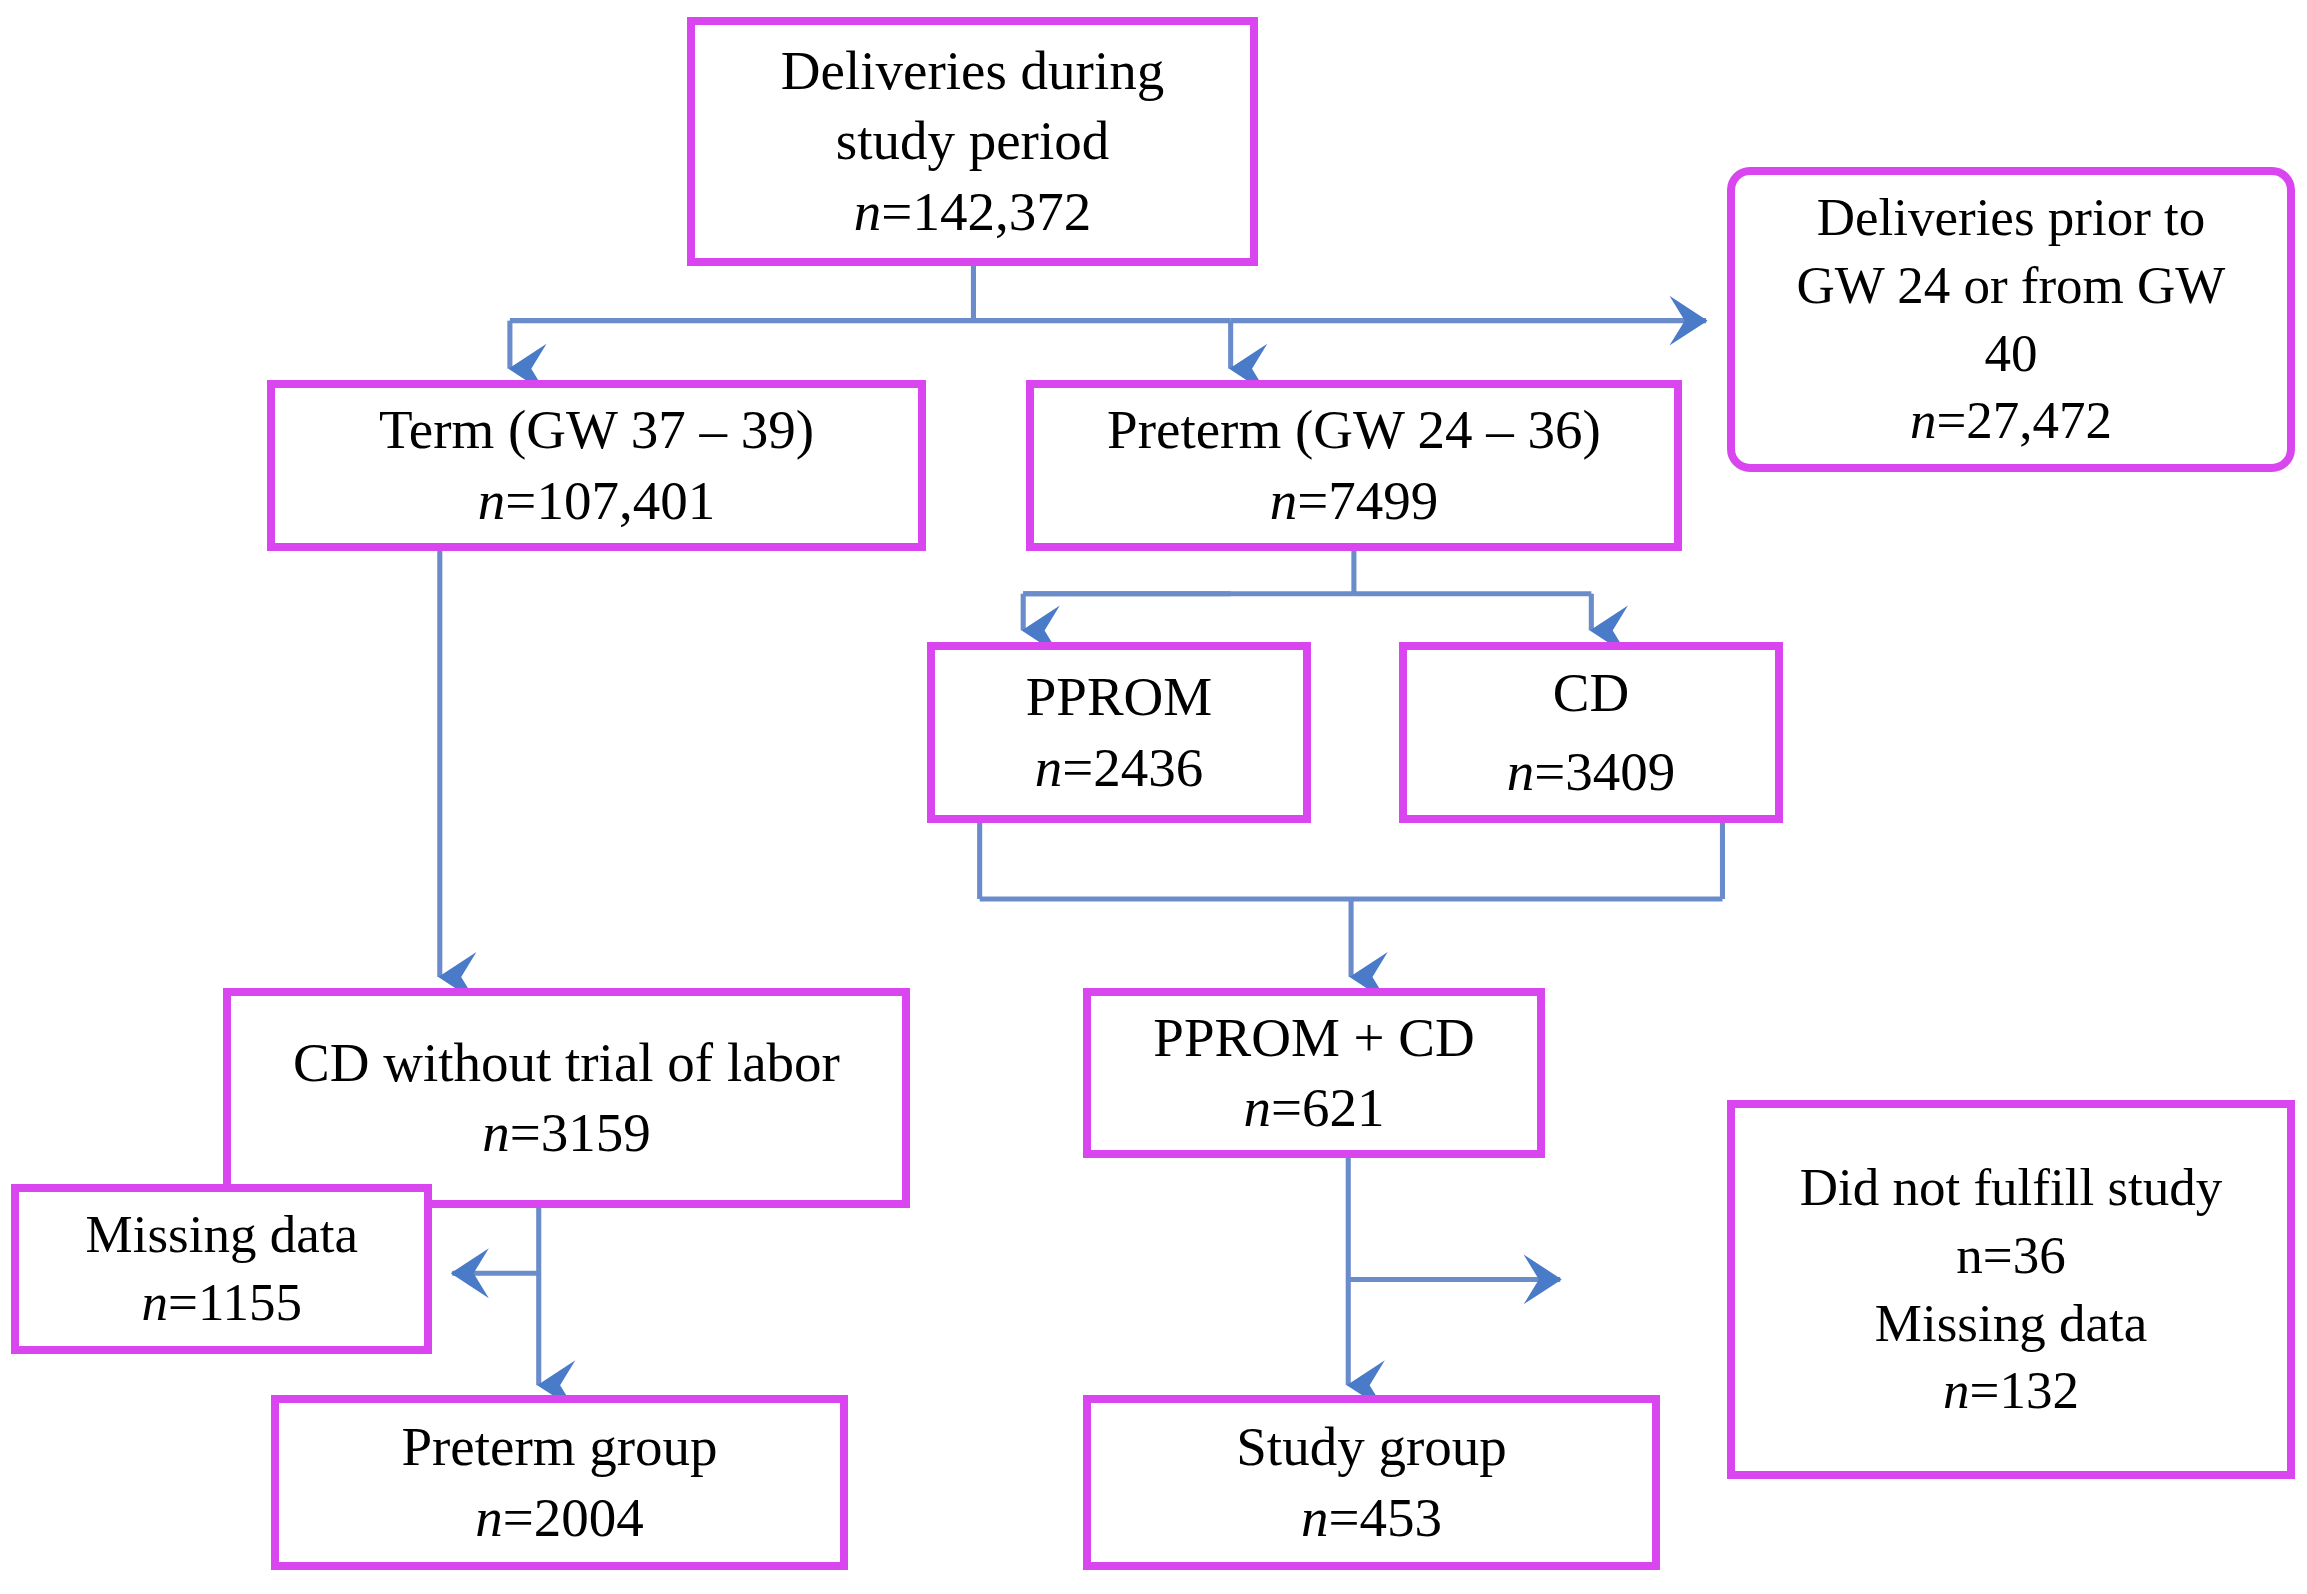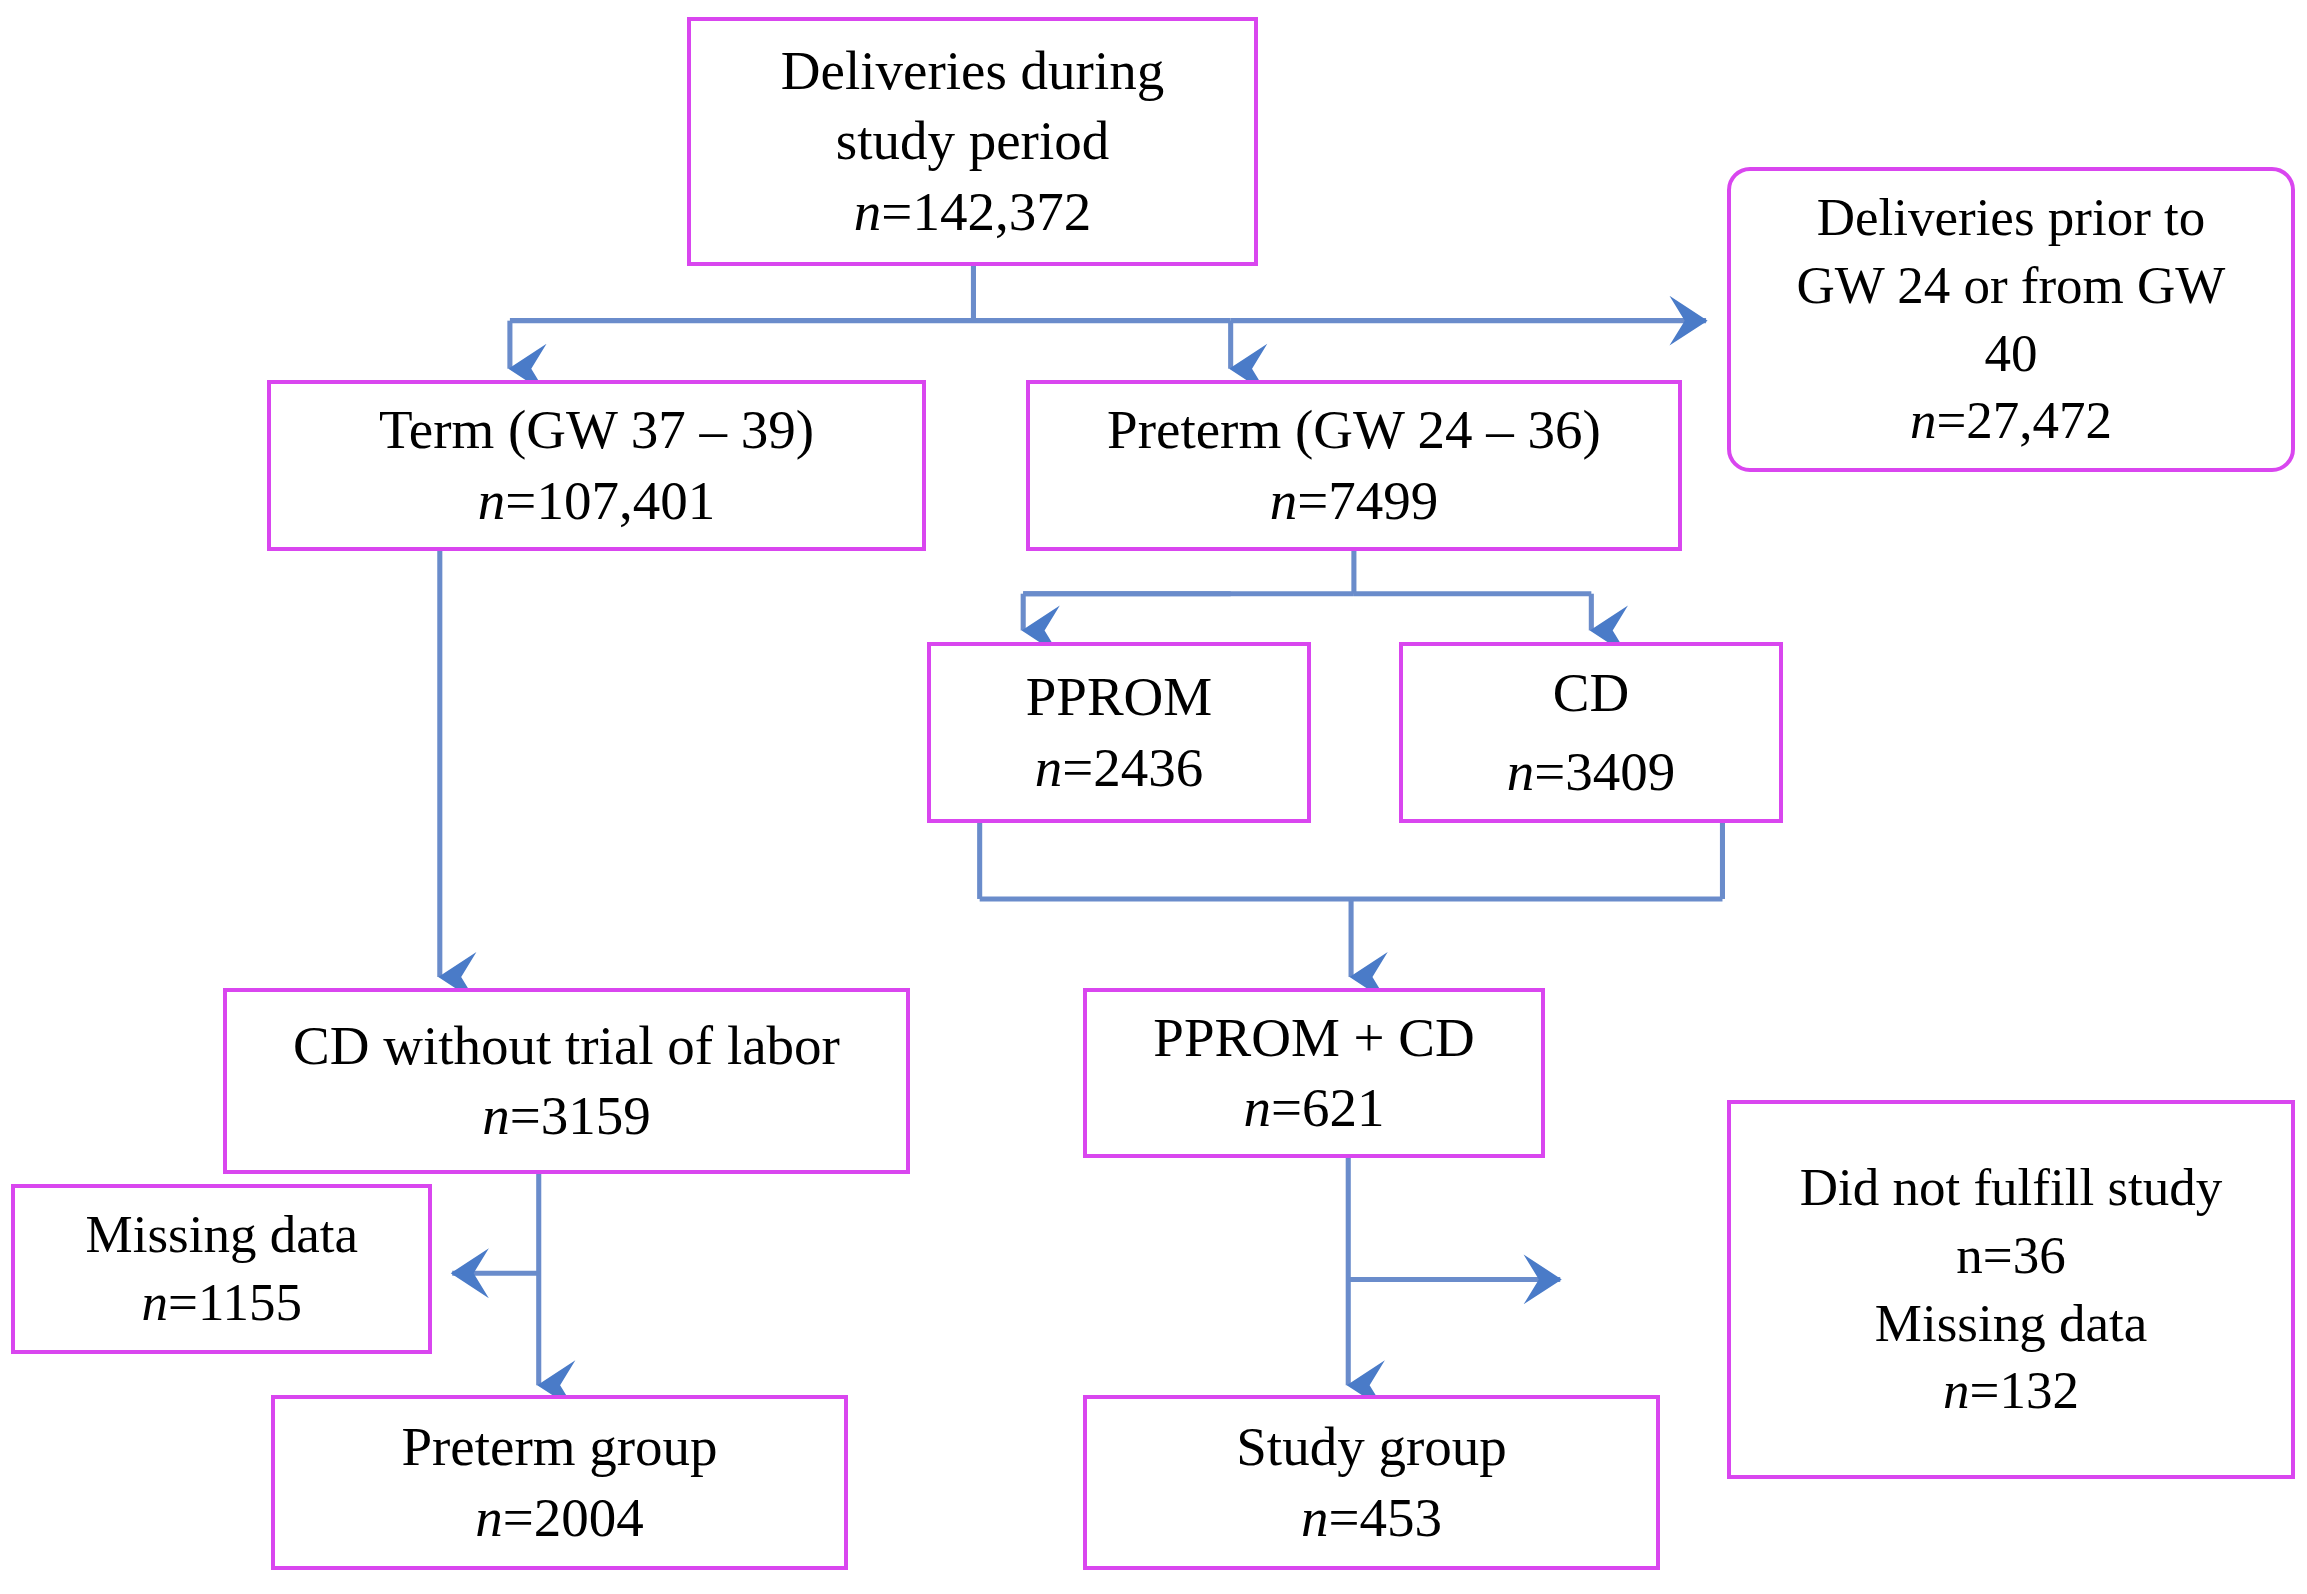--- a/index.html
+++ b/index.html
@@ -11,21 +11,21 @@
     position: relative;
     width: 2307px;
     height: 1595px;
     background: #ffffff;
     overflow: hidden;
     font-family: "Liberation Serif", "DejaVu Serif", serif;
   }
   .node {
     position: absolute;
     box-sizing: border-box;
-    border: 4px solid #d946ef;
+    border: 8px solid #d946ef;
     background: #ffffff;
     display: flex;
     flex-direction: column;
     align-items: center;
     justify-content: center;
     text-align: center;
     color: #000000;
     z-index: 3;
   }
   .node .line {
@@ -43,21 +43,21 @@
     z-index: 1;
   }
 
   
   #node-deliveries      { left: 687px; top: 17px;   width: 571px; height: 249px;  font-size: 55px; }
   #node-excluded-gw     { left: 1727px; top: 167px;  width: 568px; height: 305px;  font-size: 53px; border-radius: 23px; }
   #node-term            { left: 235px;  top: 380px;  width: 659px; height: 171px;  font-size: 55px; margin-left: 32px; }
   #node-preterm         { left: 1026px; top: 380px;  width: 656px; height: 171px;  font-size: 55px; }
   #node-pprom           { left: 927px; top: 642px; width: 384px;  height: 181px;  font-size: 55px; }
   #node-cd              { left: 1399px; top: 642px; width: 384px;  height: 181px;  font-size: 55px; gap: 8px; }
-  #node-cd-no-labor     { left: 223px;  top: 988px; width: 687px; height: 186px;  font-size: 55px; }
+  #node-cd-no-labor     { left: 223px;  top: 988px; width: 687px; height: 220px;  font-size: 55px; }
   #node-pprom-cd        { left: 1083px; top: 988px; width: 462px; height: 170px;  font-size: 55px; }
   #node-missing-data    { left: 11.3px;   top: 1184px; width: 421px;  height: 170px;  font-size: 53px; }
   #node-not-fulfill     { left: 1727px; top: 1100px; width: 568px; height: 379px;  font-size: 53px; }
   #node-control-group   { left: 271px;  top: 1395px; width: 577px; height: 175px;  font-size: 55px; }
   #node-study-group     { left: 1083px; top: 1395px; width: 577px; height: 175px;  font-size: 55px; }
 </style>
 </head>
 <body>
 
 <div id="canvas">

